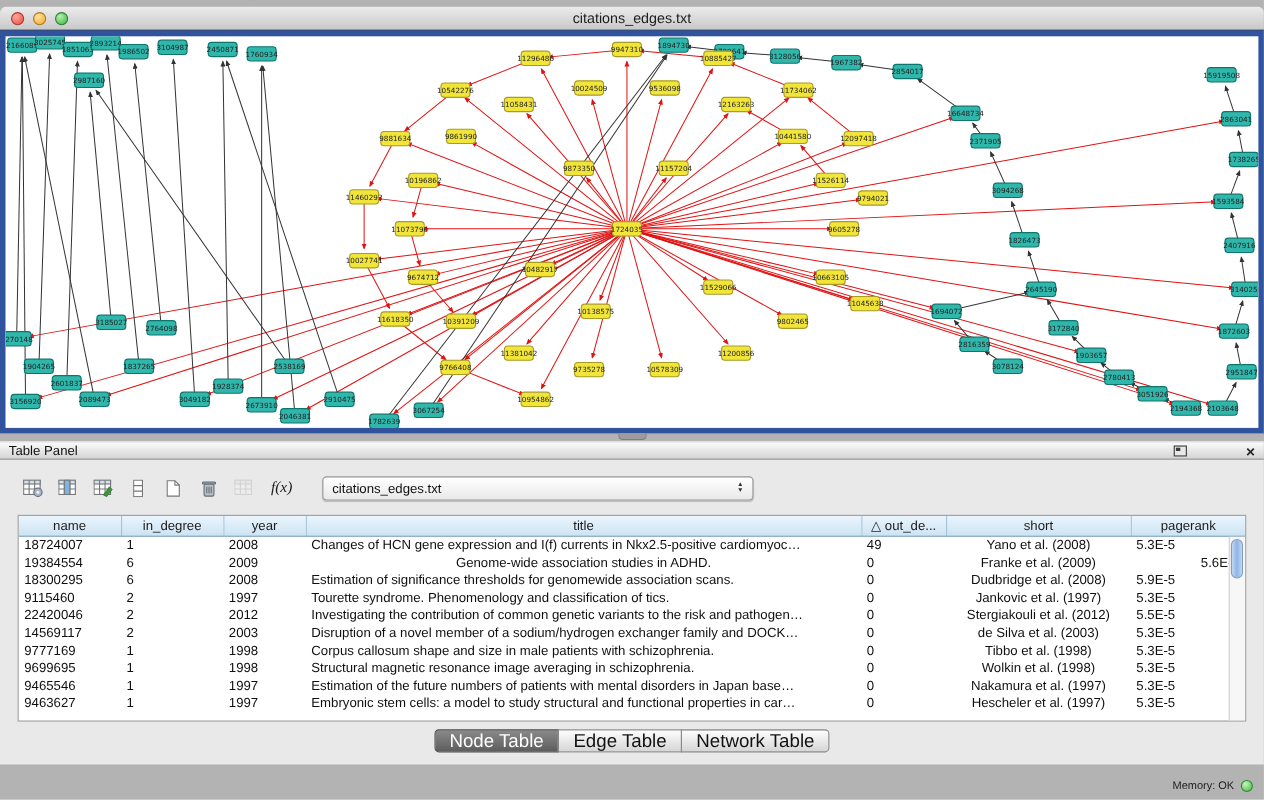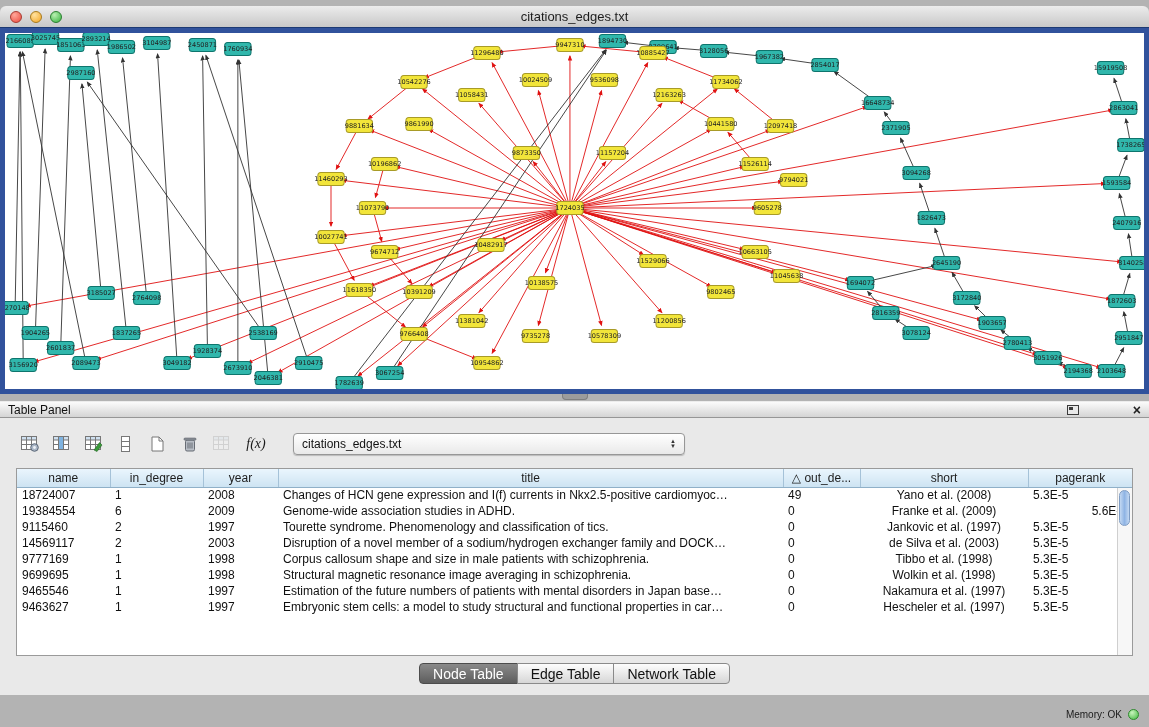--- a/index.html
+++ b/index.html
@@ -116,21 +116,21 @@
   .vthumb {
     position:absolute; top:2px; left:1px; width:11px; height:36px;
     border-radius:6px;
     background:linear-gradient(90deg,#c3d8f2,#8fb4e4 50%,#c3d8f2);
     border:1px solid #7e9cc4;
   }
 
   .tabs-row { display:flex; justify-content:center; margin-top:7px; }
   .seg {
     height:21px; display:flex; align-items:center;
-    padding:0 13px; font-size:14px; color:#111;
+    padding:0 13px; font-size:17px; color:#111;
     border:1px solid #8a8a8a; margin-left:-1px;
     background:linear-gradient(#fdfdfd,#d6d6d6);
   }
   .seg:first-child { border-radius:4px 0 0 4px; margin-left:0; }
   .seg:last-child { border-radius:0 4px 4px 0; }
   .seg.selected { background:linear-gradient(#8a8a8a,#5d5d5d); color:#fff; border-color:#4c4c4c; }
 
   .status-bar {
     position:absolute; left:0; right:0; bottom:0; height:26px;
     display:flex; align-items:center; justify-content:flex-end;
@@ -758,35 +758,53 @@
               <td style="text-align: left;">2008</td>
               <td style="text-align: left;">Changes of HCN gene expression and I(f) currents in Nkx2.5-positive cardiomyoc…</td>
               <td style="text-align: left;">49</td>
               <td style="text-align: center;">Yano et al. (2008)</td>
               <td style="text-align: left;">5.3E-5</td>
             </tr>
             <tr>
               <td style="text-align: left;">19384554</td>
               <td style="text-align: left;">6</td>
               <td style="text-align: left;">2009</td>
-              <td style="text-align: left;">Genome-wide association studies in ADHD.</td>
+              <td style="text-align: center;">Genome-wide association studies in ADHD.</td>
               <td style="text-align: left;">0</td>
               <td style="text-align: center;">Franke et al. (2009)</td>
               <td style="text-align: right;">5.6E-5</td>
+            </tr>
+            <tr>
+              <td style="text-align: left;">18300295</td>
+              <td style="text-align: left;">6</td>
+              <td style="text-align: left;">2008</td>
+              <td style="text-align: left;">Estimation of significance thresholds for genomewide association scans.</td>
+              <td style="text-align: left;">0</td>
+              <td style="text-align: center;">Dudbridge et al. (2008)</td>
+              <td style="text-align: left;">5.9E-5</td>
             </tr>
             <tr>
               <td style="text-align: left;">9115460</td>
               <td style="text-align: left;">2</td>
               <td style="text-align: left;">1997</td>
               <td style="text-align: left;">Tourette syndrome. Phenomenology and classification of tics.</td>
               <td style="text-align: left;">0</td>
               <td style="text-align: center;">Jankovic et al. (1997)</td>
               <td style="text-align: left;">5.3E-5</td>
             </tr>
             <tr>
+              <td style="text-align: left;">22420046</td>
+              <td style="text-align: left;">2</td>
+              <td style="text-align: left;">2012</td>
+              <td style="text-align: left;">Investigating the contribution of common genetic variants to the risk and pathogen…</td>
+              <td style="text-align: left;">0</td>
+              <td style="text-align: center;">Stergiakouli et al. (2012)</td>
+              <td style="text-align: left;">5.5E-5</td>
+            </tr>
+            <tr>
               <td style="text-align: left;">14569117</td>
               <td style="text-align: left;">2</td>
               <td style="text-align: left;">2003</td>
               <td style="text-align: left;">Disruption of a novel member of a sodium/hydrogen exchanger family and DOCK…</td>
               <td style="text-align: left;">0</td>
               <td style="text-align: center;">de Silva et al. (2003)</td>
               <td style="text-align: left;">5.3E-5</td>
             </tr>
             <tr>
               <td style="text-align: left;">9777169</td>

